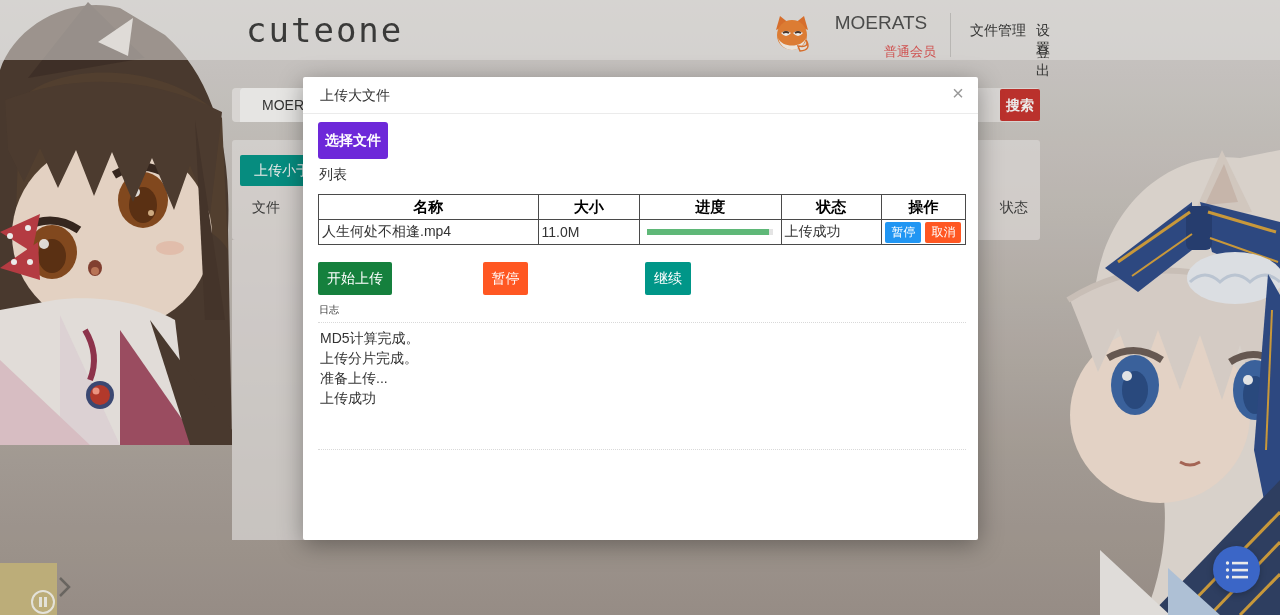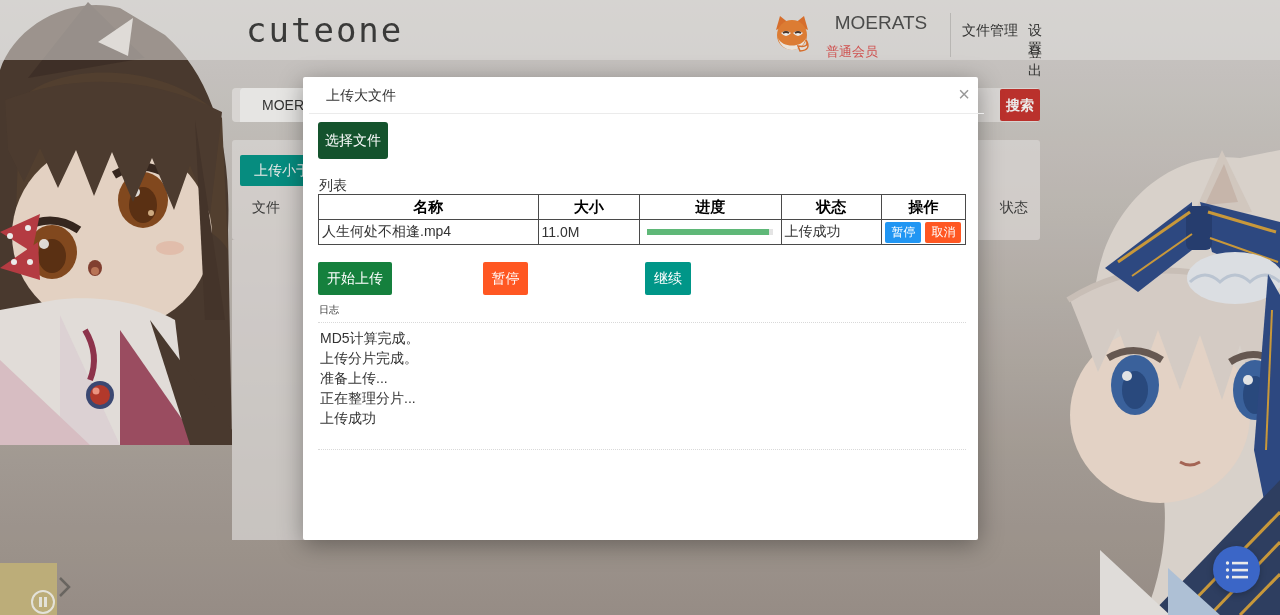--- a/index.html
+++ b/index.html
@@ -25,24 +25,24 @@
 
   
   #header { position:absolute; left:0; top:0; width:1280px; height:60px;
             background:rgba(244,242,241,.55); }
   #logo { position:absolute; left:246px; top:10px; font-size:34px; letter-spacing:2px;
           color:#3a3a3a; font-family:"DejaVu Sans Mono","DejaVu Sans",monospace; font-weight:400; }
   #user-block { position:absolute; left:770px; top:0; height:60px; width:270px; }
   #avatar { position:absolute; left:2px; top:14px; width:40px; height:40px; }
   #user-name { position:absolute; left:56px; top:12px; width:110px; text-align:center;
                font-size:19px; color:#4d4d4d; }
-  #user-role { position:absolute; left:56px; top:43px; width:110px; text-align:left;
+  #user-role { position:absolute; left:56px; top:43px; width:110px; text-align:right;
                font-size:13px; color:#e05353; }
   #user-divider { position:absolute; left:180px; top:13px; width:1px; height:44px; background:#c7c4c2; }
-  .nav-link { position:absolute; font-size:14px; color:#333; cursor:pointer; }
+  .nav-link { position:absolute; font-size:14px; color:#333; cursor:pointer;margin-left:8px; }
   #nav-files { left:192px; top:22px; }
   #nav-settings { left:258px; top:22px;text-align:right; }
   #nav-logout  { left:258px; top:44px; }
 
   
   #tabbar { position:absolute; left:232px; top:88px; width:808px; height:34px;
             background:rgba(240,238,236,.8); border-radius:4px; }
   #tab-moera { position:absolute; left:8px; top:0; height:34px; line-height:34px;
                padding:0 22px; font-size:14px; color:#333; background:rgba(252,251,250,.9);
                border-radius:4px 4px 0 0; }
@@ -56,27 +56,27 @@
   #col-file   { position:absolute; left:252px; top:199px; font-size:14px; color:#3a3a3a; }
   #col-status { position:absolute; left:1000px; top:199px; font-size:14px; color:#3a3a3a; }
 
   
   #backdrop { position:absolute; left:0; top:0; width:1280px; height:615px;
               background:rgba(60,55,52,.10); }
 
   
   #modal { position:absolute; left:303px; top:77px; width:675px; height:463px;
            background:#fff; border-radius:2px; box-shadow:0 5px 25px rgba(0,0,0,.35); }
-  #modal-header { position:absolute; left:6px; top:0; width:675px; height:37px;
-                  border-bottom:1px solid #ebebeb; }
+  #modal-header { position:absolute; left:0; top:0; width:675px; height:37px;
+                  border-bottom:1px solid #ebebeb;font-family:Liberation Mono, monospace; }
   #modal-title { position:absolute; left:17px; top:10px; font-size:14px; color:#333; }
   #modal-close { position:absolute; right:14px; top:6px; font-size:20px; color:#999; cursor:pointer; }
   #choose-file-btn { position:absolute; left:15px; top:45px; width:70px; height:37px; line-height:37px;
-                     text-align:center; background:#14532d; color:#fff; font-size:14px; border-radius:3px; }
-  #list-label { position:absolute; left:16px; top:89px; font-size:14px; color:#333;margin-top:11px; }
+                     text-align:center; background:#6d28d9; color:#fff; font-size:14px; border-radius:3px;font-weight:bold; }
+  #list-label { position:absolute; left:16px; top:89px; font-size:14px; color:#333; }
 
   #upload-table { position:absolute; left:15px; top:117px; width:648px; border-collapse:collapse;
                   font-size:14px; color:#333; background:#fff; }
   #upload-table th, #upload-table td { border:1px solid #4a4a4a; height:25px; padding:0 3px; }
   #upload-table th { font-size:15px; font-weight:bold; text-align:center; color:#000; }
   .col-name{width:206px;margin-left:8px;} .col-size{width:95px;} .col-prog{width:133px;}
   .col-stat{width:94px;} .col-op{width:79px;}
   td.cell-name, td.cell-size, td.cell-stat { text-align:left; }
   .progress-track { position:relative; width:126px; height:6px; margin:0 auto; background:#e4e4e4; }
   .progress-fill  { position:absolute; left:0; top:0; height:6px; background:#5fb878; }
@@ -266,18 +266,17 @@
 
     <div class="big-btn" id="start-btn">开始上传</div>
     <div class="big-btn" id="pause-btn">暂停</div>
     <div class="big-btn" id="resume-btn">继续</div>
 
     <div id="log-label">日志</div>
     <div id="log-box">
       <div class="log-line">MD5计算完成。</div>
       <div class="log-line">上传分片完成。</div>
       <div class="log-line">准备上传...</div>
-      <div class="log-line">正在整理分片...</div>
       <div class="log-line">上传成功</div>
     </div>
   </div>
 
 </div>
 
 </body></html>

